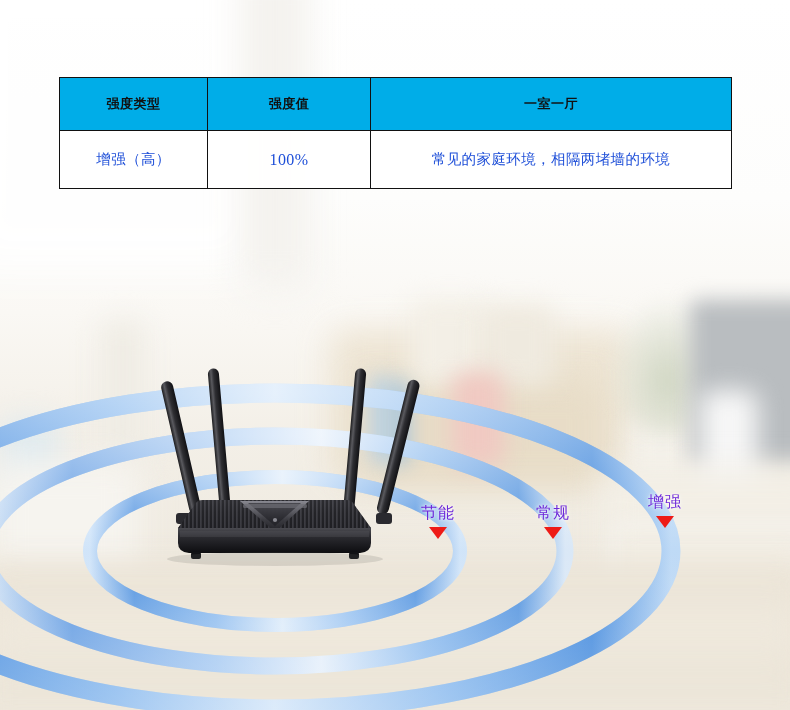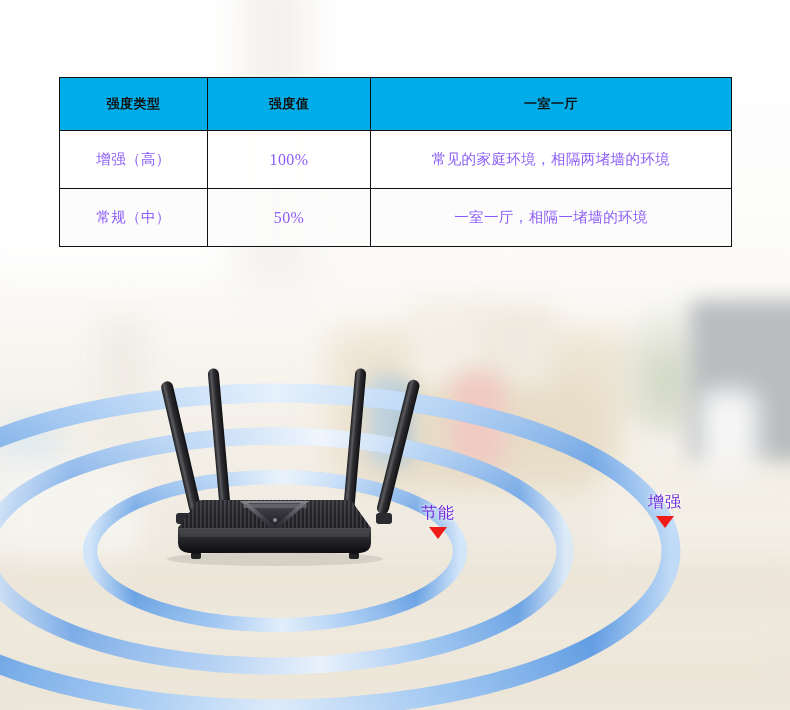--- a/index.html
+++ b/index.html
@@ -59,21 +59,21 @@
     box-shadow:0 0 0 0 rgba(0,0,0,0);
   }
   table.spec col.c1{width:148px;}
   table.spec col.c2{width:163px;}
   table.spec col.c3{width:361px;}
   table.spec th,table.spec td{
     border:1px solid #111;
     text-align:center;
     vertical-align:middle;
     font-size:14.5px;
-    color:#8b5cf6;
+    color:#1d4ed8;
   }
   table.spec thead th{
     height:50px;
     background:#00ade8;
     font-weight:bold;
     color:#111;
     font-size:13px;
     letter-spacing:.5px;
   }
   table.spec tbody td{
@@ -269,31 +269,30 @@
           <th>强度值</th>
           <th>一室一厅</th>
         </tr>
       </thead>
       <tbody>
         <tr>
           <td>增强（高）</td>
           <td class="num">100%</td>
           <td>常见的家庭环境，相隔两堵墙的环境</td>
         </tr>
-        <tr>
-          <td>常规（中）</td>
-          <td class="num">50%</td>
-          <td>一室一厅，相隔一堵墙的环境</td>
-        </tr>
       </tbody>
     </table>
   </div>
 
   <div class="marker m1">
     <div class="mlabel">节能</div>
     <div class="tri"></div>
   </div>
+  <div class="marker m2">
+    <div class="mlabel">常规</div>
+    <div class="tri"></div>
+  </div>
   <div class="marker m3">
     <div class="mlabel">增强</div>
     <div class="tri"></div>
   </div>
 
 </div>
 
 </body></html>

